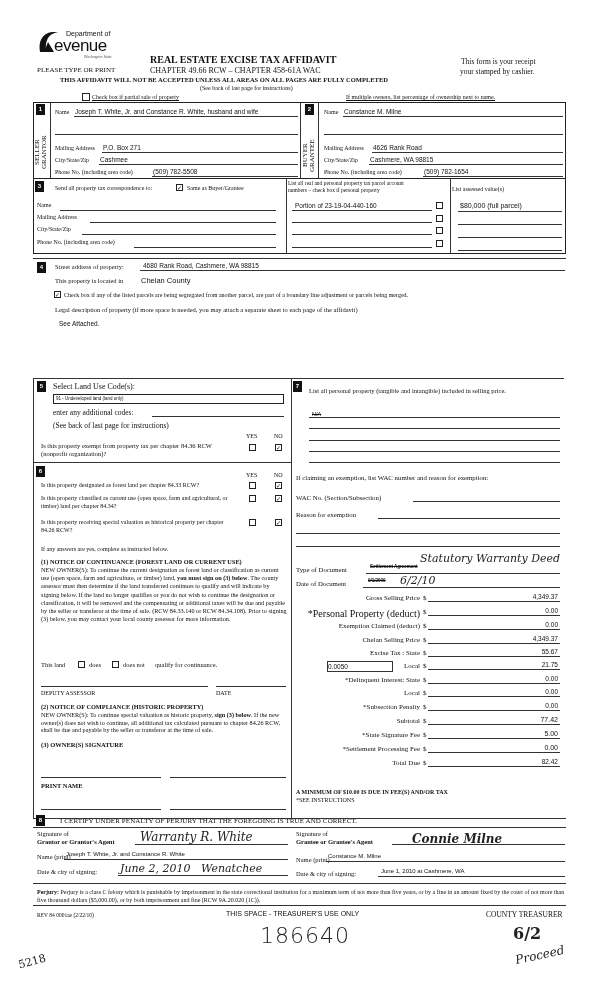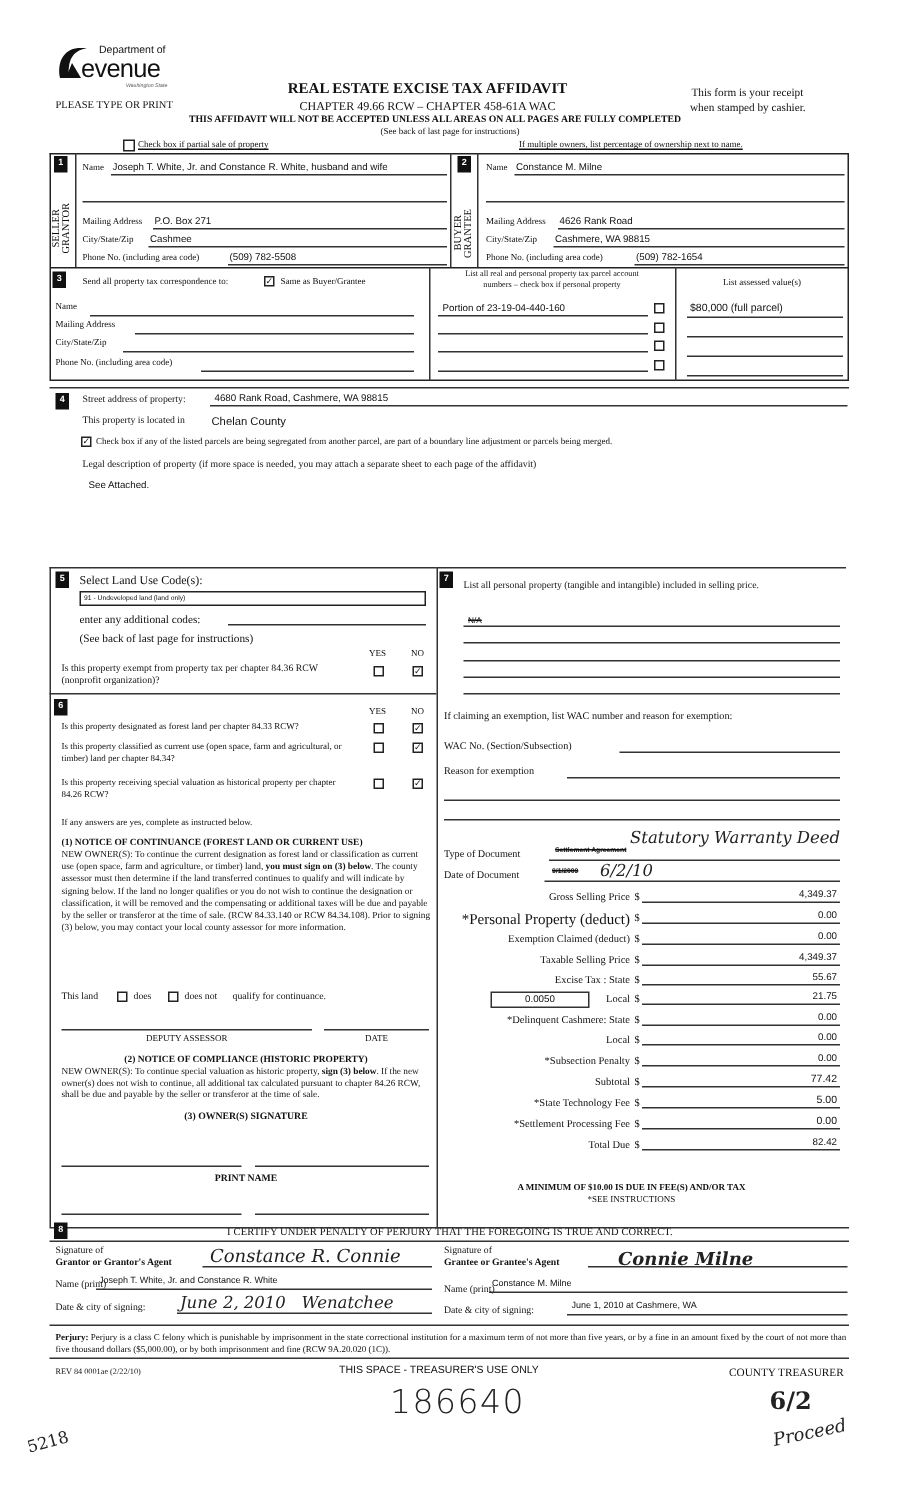--- a/index.html
+++ b/index.html
@@ -8,41 +8,41 @@
   .abs { position: absolute; }
   .sans { font-family: "Liberation Sans", sans-serif; }
   .hand { font-family: "DejaVu Serif", serif; font-style: italic; color: #222; }
   .badge { position: absolute; background: #111; color: #fff; font-size: 6px; font-weight: bold; width: 9px; height: 11px; text-align: center; line-height: 11px; font-family: "Liberation Sans", sans-serif; }
   .line { position: absolute; border-bottom: 1px solid #333; height: 0; }
   .vline { position: absolute; border-left: 1px solid #333; width: 0; }
   .cb { position: absolute; width: 7px; height: 7px; border: 1px solid #222; background: #fff; font-size: 6px; line-height: 5px; text-align: center; font-family: "DejaVu Sans", sans-serif; }
   .val { font-family: "Liberation Sans", sans-serif; font-size: 7px; }
   .lbl { font-size: 7px; }
   .right { text-align: right; }
-  .center { text-align: center; }
+  .center { text-align: left; }
   .bold { font-weight: bold; }
   .vert { position: absolute; writing-mode: vertical-rl; transform: rotate(180deg); font-size: 7px; text-align: center; line-height: 7px; }
 </style>
 </head>
 <body>
 
 <div class="abs" style="left:36px;top:28px;width:90px;height:34px;">
   <svg width="26" height="24" viewBox="0 0 26 24" style="position:absolute;left:0;top:2px;">
     <path d="M4 22 C2 12 6 3 16 2 L22 2 C12 4 9 10 10 22 Z" fill="#111"></path>
     <path d="M8 22 L12 12 L18 22 Z" fill="#111"></path>
   </svg>
   <span class="abs sans" style="left:30px;top:2px;font-size:7px;">Department of</span>
   <span class="abs sans" style="left:18px;top:9px;font-size:17px;letter-spacing:-0.5px;line-height:17px;">evenue</span>
   <span class="abs sans" style="left:48px;top:27px;font-size:3.5px;font-style:italic;color:#555;">Washington State</span>
 </div>
 <div class="abs" style="left:37px;top:66px;font-size:7px;">PLEASE TYPE OR PRINT</div>
 <div class="abs center bold" style="left:150px;top:54px;width:270px;font-size:10px;">REAL ESTATE EXCISE TAX AFFIDAVIT</div>
 <div class="abs center" style="left:150px;top:66px;width:270px;font-size:8px;">CHAPTER 49.66 RCW – CHAPTER 458-61A WAC</div>
 <div class="abs" style="left:461px;top:57px;font-size:7.5px;">This form is your receipt</div>
-<div class="abs" style="left:460px;top:67px;font-size:7.5px;">when stamped by cashier.</div>
+<div class="abs" style="left:460px;top:67px;font-size:7.5px;">your stamped by cashier.</div>
 <div class="abs center bold" style="left:60px;top:76px;width:460px;font-size:6.5px;">THIS AFFIDAVIT WILL NOT BE ACCEPTED UNLESS ALL AREAS ON ALL PAGES ARE FULLY COMPLETED</div>
 <div class="abs center" style="left:200px;top:85px;width:200px;font-size:6px;">(See back of last page for instructions)</div>
 <div class="cb" style="left:82px;top:93px;width:8px;height:8px;"></div>
 <div class="abs" style="left:92px;top:94px;font-size:6px;text-decoration:underline;">Check box if partial sale of property</div>
 <div class="abs" style="left:346px;top:94px;font-size:6px;text-decoration:underline;">If multiple owners, list percentage of ownership next to name.</div>
 
 <div class="abs" style="left:33px;top:102px;width:533px;height:76px;border:1px solid #222;border-bottom:none;"></div>
 <div class="vline" style="left:50px;top:102px;height:76px;"></div>
 <div class="vline" style="left:300px;top:102px;height:76px;"></div>
 <div class="vline" style="left:318px;top:102px;height:76px;"></div>
@@ -242,40 +242,40 @@
     <div class="abs right val" style="left:428px;top:607px;width:130px;font-size:6.5px;">0.00</div>
     <div class="line" style="left:428px;top:615px;width:132px;"></div>
   </div>
   <div>
     <div class="abs right" style="left:300px;top:622px;width:120px;font-size:7px;">Exemption Claimed (deduct)</div>
     <div class="abs" style="left:423px;top:622px;font-size:7px;">$</div>
     <div class="abs right val" style="left:428px;top:621px;width:130px;font-size:6.5px;">0.00</div>
     <div class="line" style="left:428px;top:629px;width:132px;"></div>
   </div>
   <div>
-    <div class="abs right" style="left:300px;top:636px;width:120px;font-size:7px;">Taxable Selling Price</div>
+    <div class="abs right" style="left:300px;top:636px;width:120px;font-size:7px;">Chelan Selling Price</div>
     <div class="abs" style="left:423px;top:636px;font-size:7px;">$</div>
     <div class="abs right val" style="left:428px;top:635px;width:130px;font-size:6.5px;">4,349.37</div>
     <div class="line" style="left:428px;top:643px;width:132px;"></div>
   </div>
   <div>
     <div class="abs right" style="left:300px;top:649px;width:120px;font-size:7px;">Excise Tax : State</div>
     <div class="abs" style="left:423px;top:649px;font-size:7px;">$</div>
     <div class="abs right val" style="left:428px;top:648px;width:130px;font-size:6.5px;">55.67</div>
     <div class="line" style="left:428px;top:656px;width:132px;"></div>
   </div>
   <div>
     <div class="abs center val" style="left:327px;top:661px;width:66px;height:11px;border:1px solid #333;font-size:6.5px;line-height:9px;">0.0050</div>
     <div class="abs right" style="left:300px;top:662px;width:120px;font-size:7px;">Local</div>
     <div class="abs" style="left:423px;top:662px;font-size:7px;">$</div>
     <div class="abs right val" style="left:428px;top:661px;width:130px;font-size:6.5px;">21.75</div>
     <div class="line" style="left:428px;top:669px;width:132px;"></div>
   </div>
   <div>
-    <div class="abs right" style="left:300px;top:676px;width:120px;font-size:7px;">*Delinquent Cashmere: State</div>
+    <div class="abs right" style="left:300px;top:676px;width:120px;font-size:7px;">*Delinquent Interest: State</div>
     <div class="abs" style="left:423px;top:676px;font-size:7px;">$</div>
     <div class="abs right val" style="left:428px;top:675px;width:130px;font-size:6.5px;">0.00</div>
     <div class="line" style="left:428px;top:683px;width:132px;"></div>
   </div>
   <div>
     <div class="abs right" style="left:300px;top:689px;width:120px;font-size:7px;">Local</div>
     <div class="abs" style="left:423px;top:689px;font-size:7px;">$</div>
     <div class="abs right val" style="left:428px;top:688px;width:130px;font-size:6.5px;">0.00</div>
     <div class="line" style="left:428px;top:696px;width:132px;"></div>
   </div>
@@ -285,21 +285,21 @@
     <div class="abs right val" style="left:428px;top:702px;width:130px;font-size:6.5px;">0.00</div>
     <div class="line" style="left:428px;top:710px;width:132px;"></div>
   </div>
   <div>
     <div class="abs right" style="left:300px;top:717px;width:120px;font-size:7px;">Subtotal</div>
     <div class="abs" style="left:423px;top:717px;font-size:7px;">$</div>
     <div class="abs right val" style="left:428px;top:716px;width:130px;font-size:7px;">77.42</div>
     <div class="line" style="left:428px;top:724px;width:132px;"></div>
   </div>
   <div>
-    <div class="abs right" style="left:300px;top:731px;width:120px;font-size:7px;">*State Technology Fee</div>
+    <div class="abs right" style="left:300px;top:731px;width:120px;font-size:7px;">*State Signature Fee</div>
     <div class="abs" style="left:423px;top:731px;font-size:7px;">$</div>
     <div class="abs right val" style="left:428px;top:730px;width:130px;font-size:7px;">5.00</div>
     <div class="line" style="left:428px;top:738px;width:132px;"></div>
   </div>
   <div>
     <div class="abs right" style="left:300px;top:745px;width:120px;font-size:7px;">*Settlement Processing Fee</div>
     <div class="abs" style="left:423px;top:745px;font-size:7px;">$</div>
     <div class="abs right val" style="left:428px;top:744px;width:130px;font-size:7px;">0.00</div>
     <div class="line" style="left:428px;top:752px;width:132px;"></div>
   </div>
@@ -313,21 +313,21 @@
 <div class="abs center bold" style="left:296px;top:789px;width:250px;font-size:6px;">A MINIMUM OF $10.00 IS DUE IN FEE(S) AND/OR TAX</div>
 <div class="abs center" style="left:296px;top:797px;width:250px;font-size:6px;">*SEE INSTRUCTIONS</div>
 
 <div class="badge" style="left:36px;top:815px;">8</div>
 <div class="abs center" style="left:60px;top:817px;width:480px;font-size:7px;letter-spacing:0.1px;">I CERTIFY UNDER PENALTY OF PERJURY THAT THE FOREGOING IS TRUE AND CORRECT.</div>
 <div class="line" style="left:33px;top:827px;width:533px;"></div>
 
 <div class="abs" style="left:37px;top:830px;font-size:6.5px;line-height:8px;">
   <span>Signature of</span><br><b>Grantor or Grantor's Agent</b>
 </div>
-<div class="abs hand" style="left:140px;top:830px;font-size:12px;">Constance R. Connie</div>
+<div class="abs hand" style="left:140px;top:830px;font-size:12px;">Warranty R. White</div>
 <div class="line" style="left:135px;top:844px;width:153px;"></div>
 <div class="abs" style="left:37px;top:853px;font-size:6.5px;">Name (print)</div>
 <div class="abs val" style="left:66px;top:851px;font-size:6px;">Joseph T. White, Jr. and Constance R. White</div>
 <div class="line" style="left:64px;top:859px;width:224px;"></div>
 <div class="abs" style="left:37px;top:868px;font-size:6.5px;">Date &amp; city of signing:</div>
 <div class="abs hand" style="left:120px;top:862px;font-size:11px;white-space:pre;">June 2, 2010   Wenatchee</div>
 <div class="line" style="left:118px;top:875px;width:170px;"></div>
 
 <div class="abs" style="left:296px;top:830px;font-size:6.5px;line-height:8px;">
   <span>Signature of</span><br><b>Grantee or Grantee's Agent</b>

